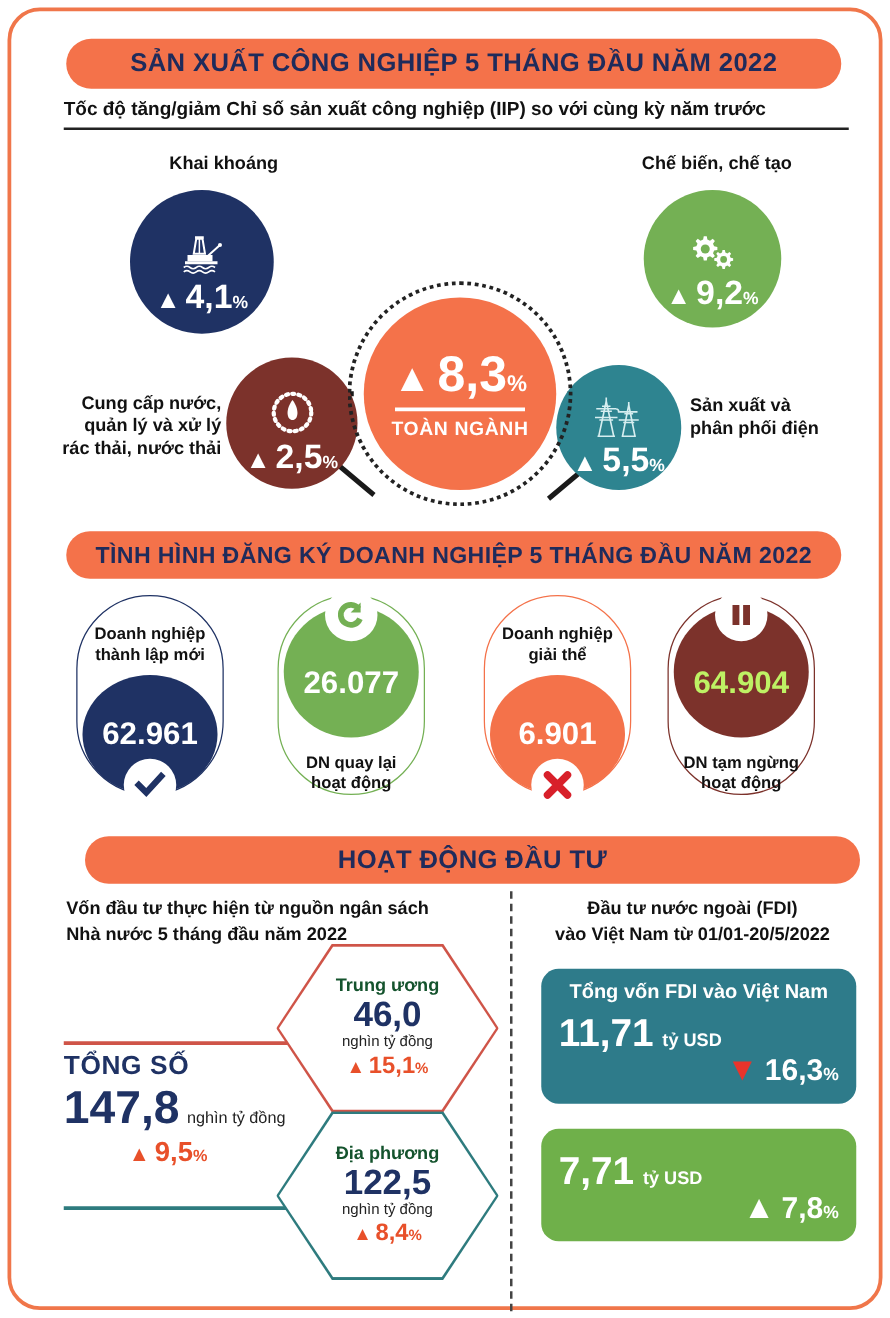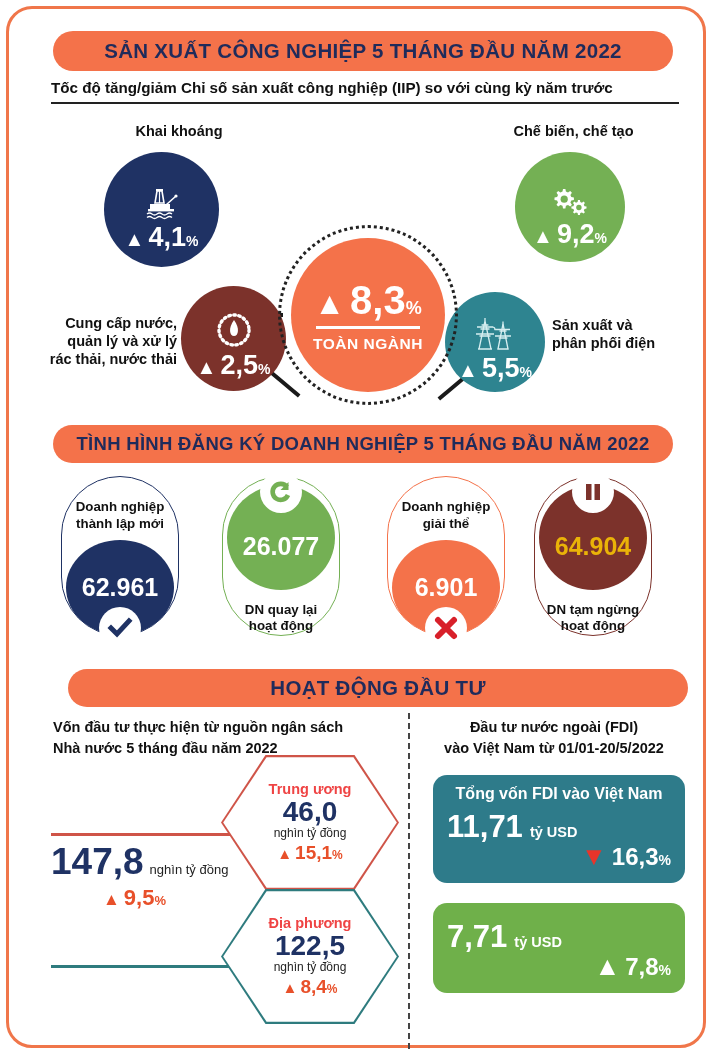--- a/index.html
+++ b/index.html
@@ -113,21 +113,21 @@
     position: absolute; inset: 0;
     clip-path: polygon(25% 0%, 75% 0%, 100% 50%, 75% 100%, 25% 100%, 0% 50%);
   }
   .hex-in {
     position: absolute; left: 2.2px; top: 2.2px; right: 2.2px; bottom: 2.2px;
     background: #fff;
     clip-path: polygon(25% 0%, 75% 0%, 100% 50%, 75% 100%, 25% 100%, 0% 50%);
   }
   .hex-content { position: absolute; inset: 0; display: flex; flex-direction: column;
                  align-items: center; justify-content: center; }
-  .hex-content .t { font-size: 14.5px; font-weight: bold; color: #ef4444; text-align: center; }
+  .hex-content .t { font-size: 14.5px; font-weight: bold; color: #14532d; text-align: center; }
   .hex-content .v { font-size: 28px; font-weight: bold; color: #1f3264; line-height: 1.05; }
   .hex-content .u { font-size: 12px; color: #222; }
   .hex-content .g { font-size: 19px; font-weight: bold; color: #e8502a; display: flex; align-items: baseline; margin-top: 2px;}
   .hex-content .g .tri { font-size: 15px; margin-right: 3px; }
   .hex-content .g .sm { font-size: 12px; }
 
   #hex1 { left: 212px; top: 42px; }
   #hex1 .hex { background: #cf5448; }
   #hex2 { left: 212px; top: 176px; }
   #hex2 .hex { background: #2e7b7e; }
@@ -305,21 +305,21 @@
         <span>6.901</span>
         <span class="badge" style="left:33px; bottom:-14px;">
           <svg width="26" height="26" viewBox="0 0 26 26">
             <path d="M5 5 L21 21 M21 5 L5 21" stroke="#d8202a" stroke-width="6" stroke-linecap="round"></path>
           </svg>
         </span>
       </div>
     </div>
 
     <div class="pill" id="pill4">
-      <div class="disc" style="background:#7c322b; margin-top:8px; position:relative; color:#eab308;align-items:center;">
+      <div class="disc" style="background:#7c322b; margin-top:8px; position:relative; color:#bef264;align-items:center;">
         <span style="margin-top:18px">64.904</span>
         <span class="badge" style="left:33px; top:-14px;">
           <svg width="22" height="22" viewBox="0 0 22 22">
             <rect x="4" y="3" width="5.5" height="16" fill="#7c322b"></rect>
             <rect x="12.5" y="3" width="5.5" height="16" fill="#7c322b"></rect>
           </svg>
         </span>
       </div>
       <div class="txt" style="margin-top:12px">DN tạm ngừng<br>hoạt động</div>
     </div>
@@ -330,20 +330,21 @@
   <div id="invest">
     <div id="vdiv"></div>
 
     <div id="inv-head-l">Vốn đầu tư thực hiện từ nguồn ngân sách<br>Nhà nước 5 tháng đầu năm 2022</div>
     <div id="inv-head-r">Đầu tư nước ngoài (FDI)<br>vào Việt Nam từ 01/01-20/5/2022</div>
 
     <div class="tline" id="tl1"></div>
     <div class="tline" id="tl2"></div>
 
     <div id="total">
+      <div class="lbl">TỔNG SỐ</div>
       <div class="row">
         <span class="v">147,8</span>
         <span class="u">nghìn tỷ đồng</span>
       </div>
       <div class="g">
         <span class="tri">▲</span>
         <span>9,5</span>
           <span class="sm">%</span>
       </div>
     </div>

